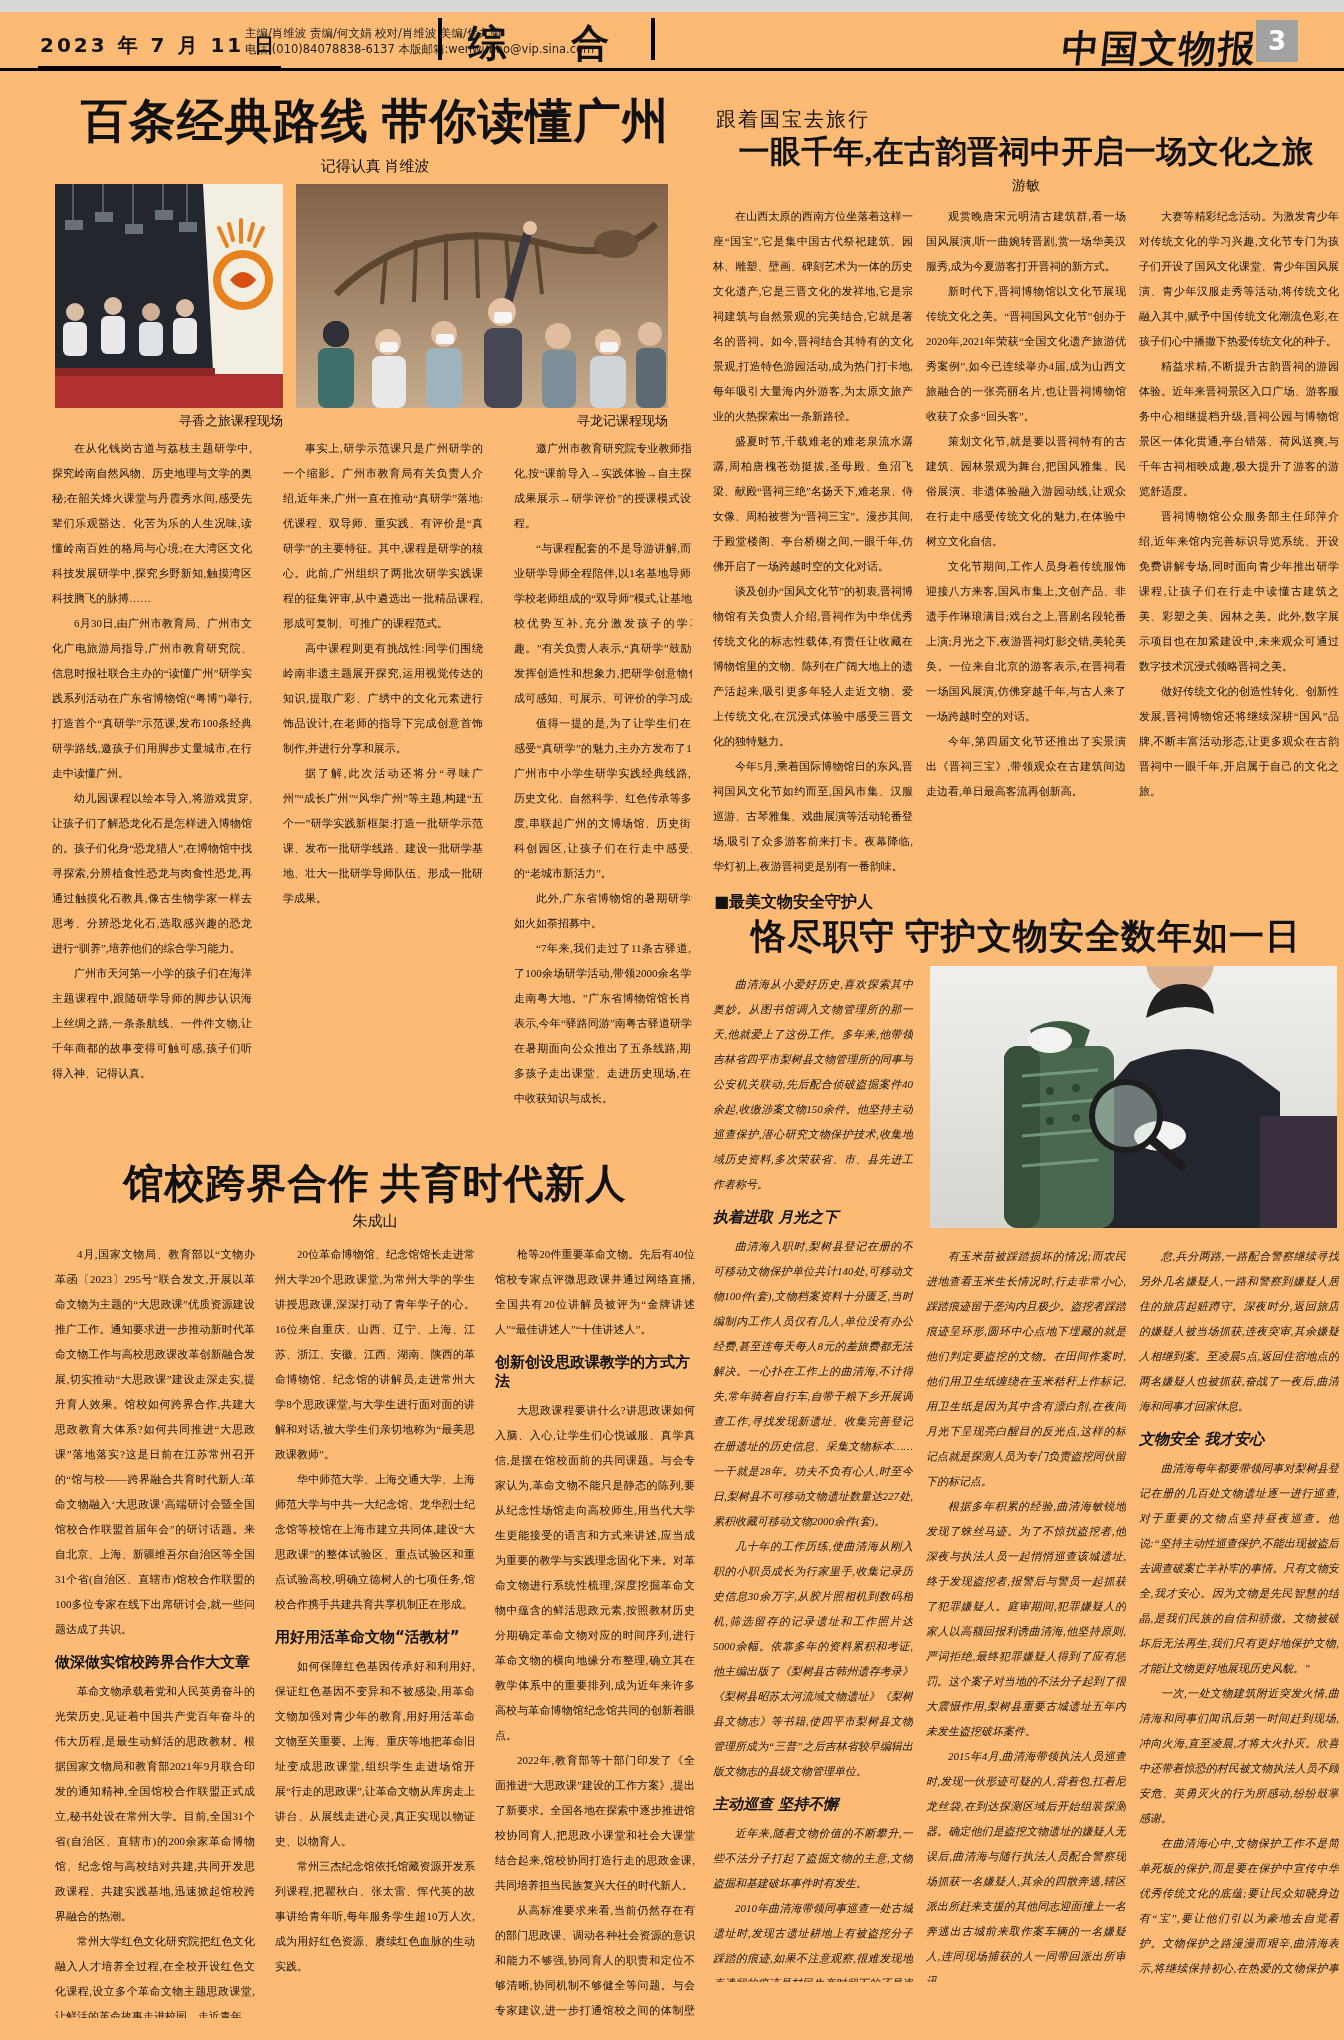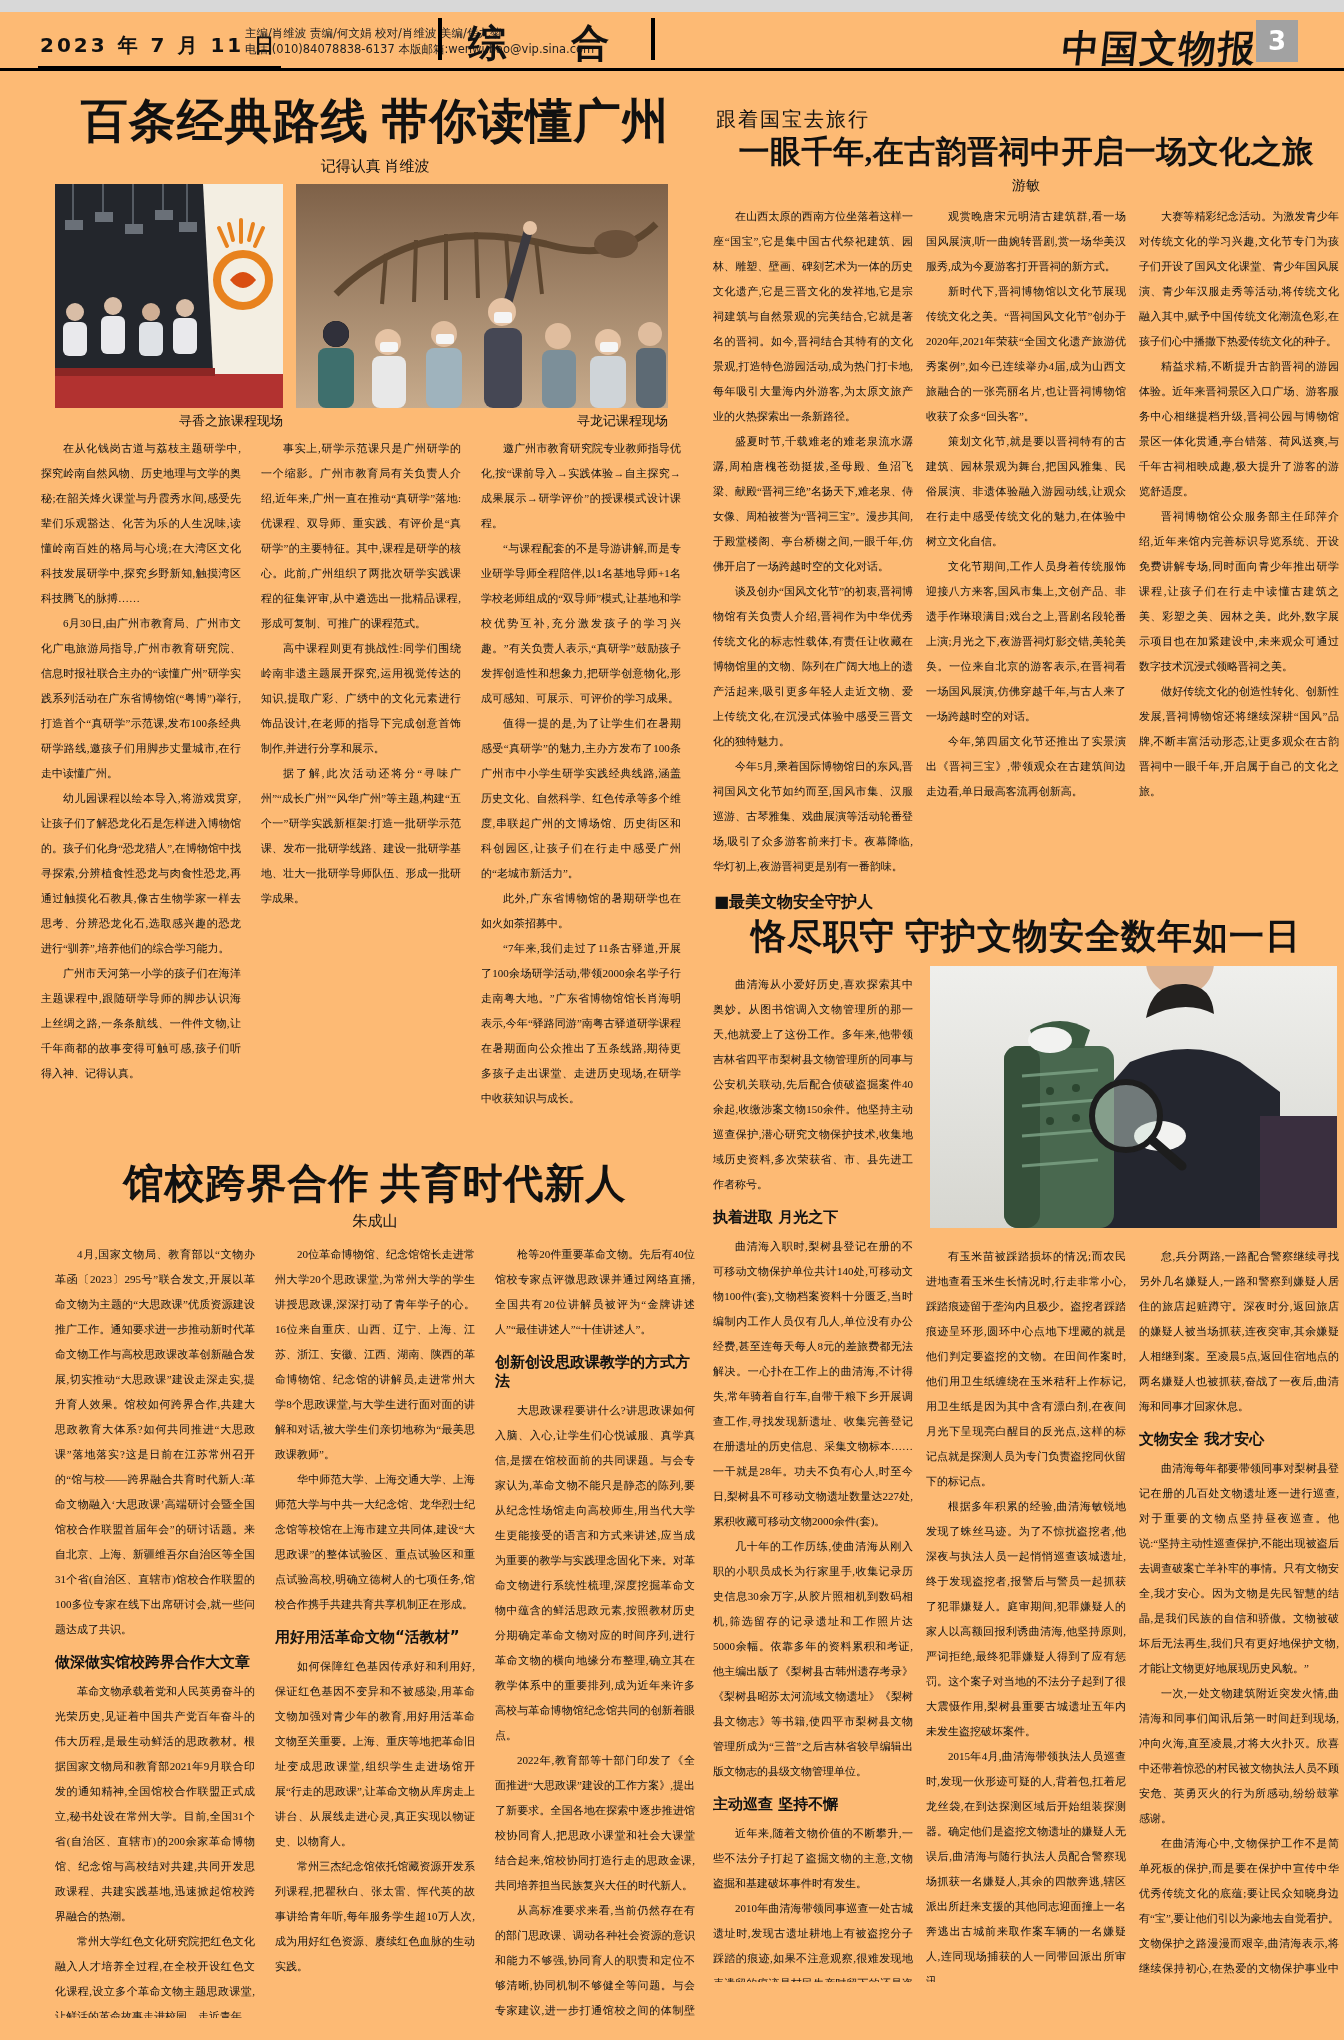--- a/index.html
+++ b/index.html
@@ -28,24 +28,24 @@
   .b-kicker{left:716px;top:94px;font-size:20px;letter-spacing:2px;}
   .b-title{left:713px;top:119px;width:626px;text-align:center;font-size:31px;font-weight:bold;letter-spacing:0.5px;}
   .b-byline{left:713px;top:165px;width:626px;text-align:center;font-size:14px;}
   .d-kicker{left:714px;top:880px;font-family:"DejaVu Sans",sans-serif;font-weight:bold;font-size:16px;}
   .d-title{left:713px;top:901px;width:626px;text-align:center;font-size:35px;font-weight:bold;letter-spacing:1px;}
   
   .photo{overflow:hidden;background:#888;}
   .cap{font-family:"DejaVu Sans",sans-serif;font-size:13px;text-align:right;}
   
   .body-grid{display:flex;overflow:hidden;}
-  .a-body{left:41px;top:424px;width:640px;height:716px;gap:20px;}
+  .a-body{left:52px;top:424px;width:640px;height:716px;gap:31px;}
   .c-body{left:55px;top:1230px;width:640px;height:776px;gap:20px;}
   .b-body{left:713px;top:192px;width:627px;height:690px;gap:13px;}
-  .d-body{left:713px;top:960px;width:627px;height:1010px;gap:13px;}
+  .d-body{left:713px;top:960px;width:627px;height:1010px;gap:13px;font-style:italic;}
   .col{width:200px;flex:0 0 200px;overflow:hidden;}
   .col p{margin:0;text-indent:2em;font-size:11px;line-height:25px;text-align:justify;}
   .col h4{margin:11px 0 7px;font-family:"DejaVu Sans",sans-serif;font-size:15px;font-weight:bold;text-indent:0;}
   .pad-photo{padding-top:272px;}
 </style>
 </head>
 <body>
 
 <div class="page">
 

